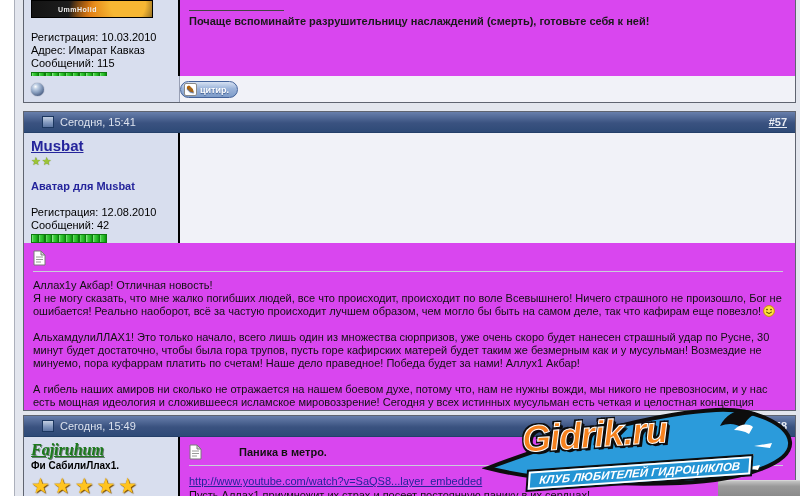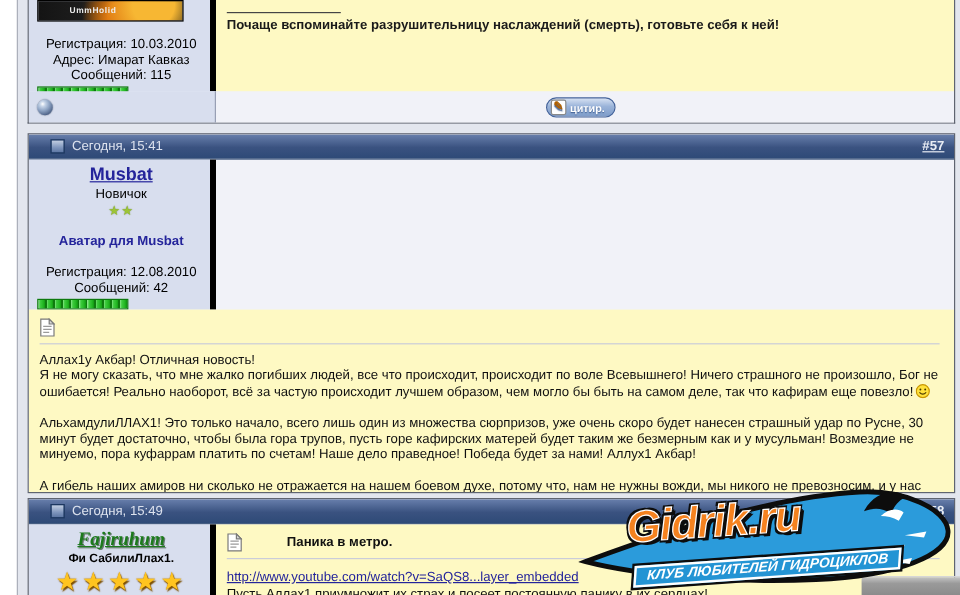--- a/index.html
+++ b/index.html
@@ -18,32 +18,32 @@
                  padding:0 8px 0 18px; color:#DCE2EE; font-size:11px; }
   .time-icon { width:12px; height:12px; margin-right:6px; border:1px solid #1C3760;
                background:linear-gradient(180deg,#C3CFE2 0%,#7E95BC 60%,#5C76A3 100%); }
   .post-num { margin-left:auto; font-weight:bold; text-decoration:underline; color:#E8ECF4; font-size:11px; }
 
   .post-body { display:flex; align-items:stretch; }
   .post-1 .post-body { height:76px; }
   .post-2 .post-body { height:257px;flex-direction:column; }
   .post-3 .post-body { height:160px; }
 
-  .col-left { width:156px; background:#D8DEEE; border-right:5px solid #000000;
-              padding:6px 4px 0 7px; font-size:11px; line-height:13px; color:#000;text-align:center; }
-  .col-right { flex:1; background:#fef9c3; padding:7px 12px 0 9px; font-size:11px;
+  .col-left { width:156px; background:#D8DEEE; border-right:2px solid #000000;
+              padding:6px 4px 0 7px; font-size:11px; line-height:13px; color:#000; }
+  .col-right { flex:1; background:#d946ef; padding:7px 12px 0 9px; font-size:11px;
                line-height:13px; color:#111; position:relative; }
 
   .post-footer { display:flex; }
   .post-1 .post-footer { height:27px; }
   .post-2 .post-footer { height:22px; }
   .pf-left { width:156px; background:#D8DEEE; border-right:1px solid #989FB4;
              display:flex; align-items:center; padding-left:7px; }
   .pf-right { flex:1; background:#F1F2F8; display:flex; align-items:center;
-              justify-content:center; padding-right:7px; }
+              justify-content:flex-start; padding-right:7px; }
 
   
   .avatar-cut { width:122px; height:18px; overflow:hidden; position:relative; margin-top:-6px;
                 background:
                   radial-gradient(circle at 80% 20%, #F7B733 0 18%, rgba(0,0,0,0) 42%),
                   radial-gradient(circle at 62% 90%, #E07B12 0 22%, rgba(0,0,0,0) 50%),
                   linear-gradient(90deg,#141414 0%,#1d1d1d 30%,#6b3a08 48%,#e08a15 62%,#20170a 78%,#0d0d0d 100%);
                 border:1px solid #000; color:#EDEDED; font-size:7px; font-weight:bold;
                 display:flex; align-items:center; padding-left:26px; letter-spacing:0.5px; }
 
@@ -145,21 +145,20 @@
 
     <div class="post post-2">
       <div class="post-header">
         <span class="time-icon"></span>
         <span>Сегодня, 15:41</span>
         <a class="post-num">#57</a>
       </div>
       <div class="post-body">
         <div class="col-left">
           <a class="username">Musbat</a>
-          <div class="rank">Новичок</div>
           <div class="stars-small">★★</div>
           <a class="avatar-link">Аватар для Musbat</a>
           <div class="userinfo">
             <div>Регистрация: 12.08.2010</div>
             <div>Сообщений: 42</div>
             <div class="repbar"></div>
           </div>
         </div>
         <div class="col-right">
           <div class="icon-row">

